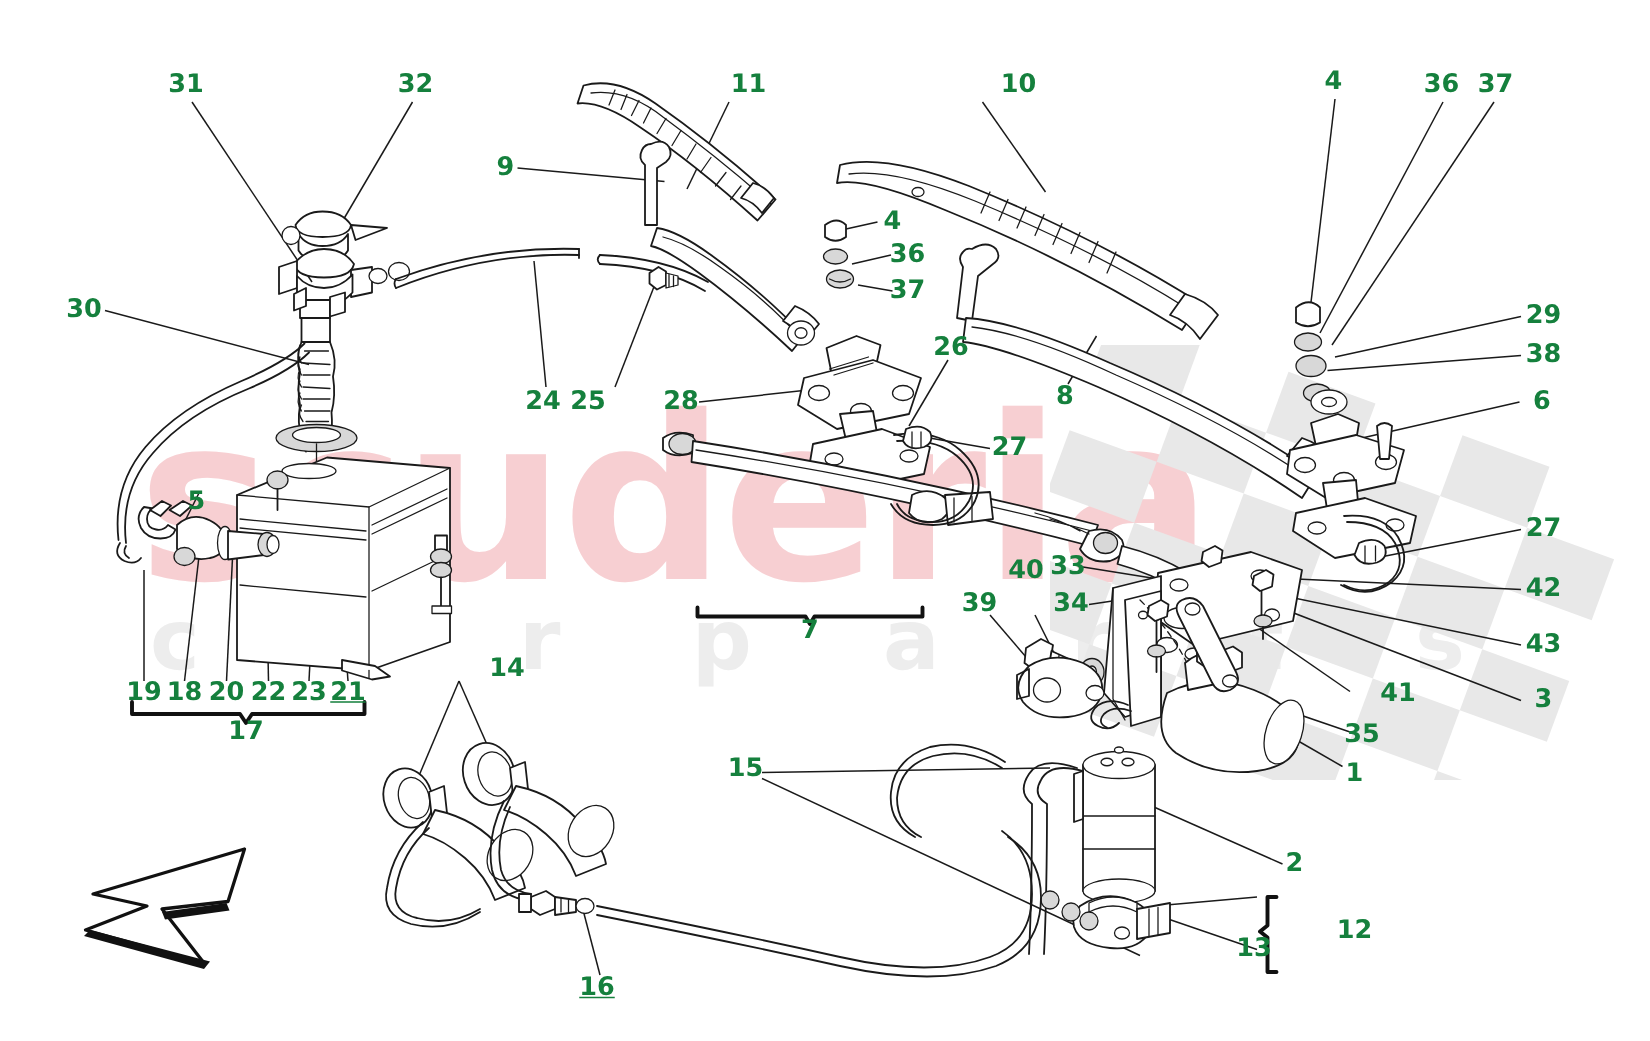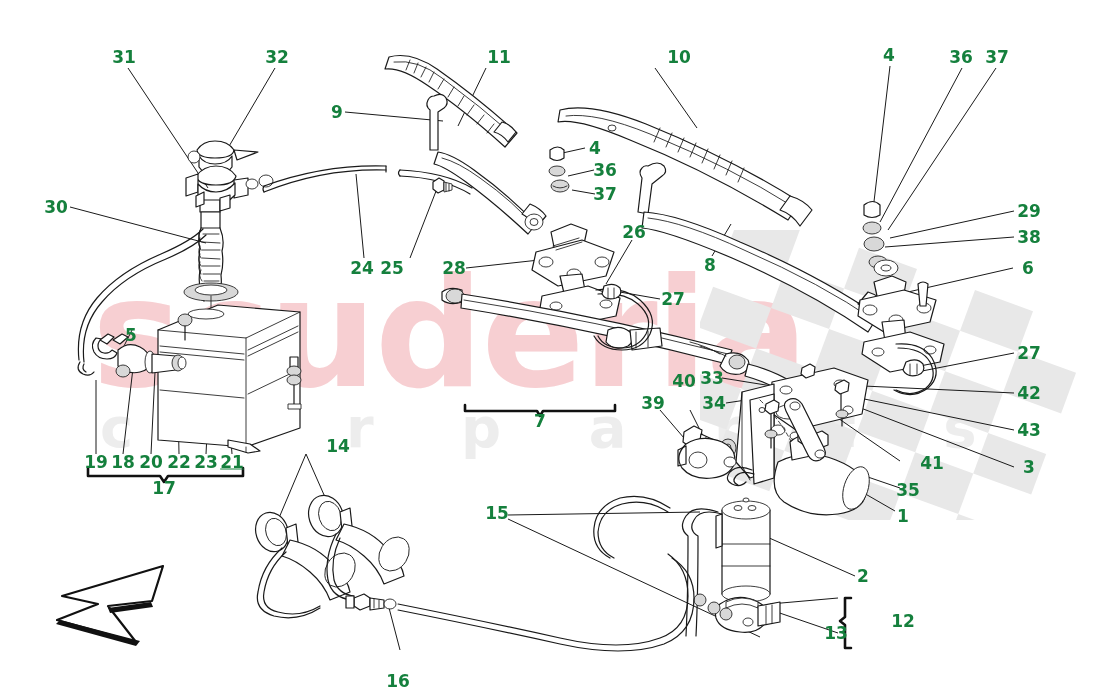--- a/index.html
+++ b/index.html
@@ -521,16 +521,16 @@
       <div class="lbl" style="left: 179px; top: 462px;">22</div>
       <div class="lbl" style="left: 206px; top: 462px;">23</div>
       <div class="lbl" style="left: 232px; top: 462px; text-decoration: underline;">21</div>
       <div class="lbl" style="left: 908px; top: 490px;">35</div>
       <div class="lbl" style="left: 164px; top: 488px;">17</div>
       <div class="lbl" style="left: 903px; top: 516px;">1</div>
       <div class="lbl" style="left: 497px; top: 513px;">15</div>
       <div class="lbl" style="left: 863px; top: 576px;">2</div>
       <div class="lbl" style="left: 867px; top: 621px; margin-left: 36px;">12</div>
       <div class="lbl" style="left: 836px; top: 633px;">13</div>
-      <div class="lbl" style="left: 398px; top: 681px;">16</div>
+      <div class="lbl" style="left: 398px; top: 659px; text-decoration: underline;">16</div>
     </div>
 
 </div>
 
 </body></html>

